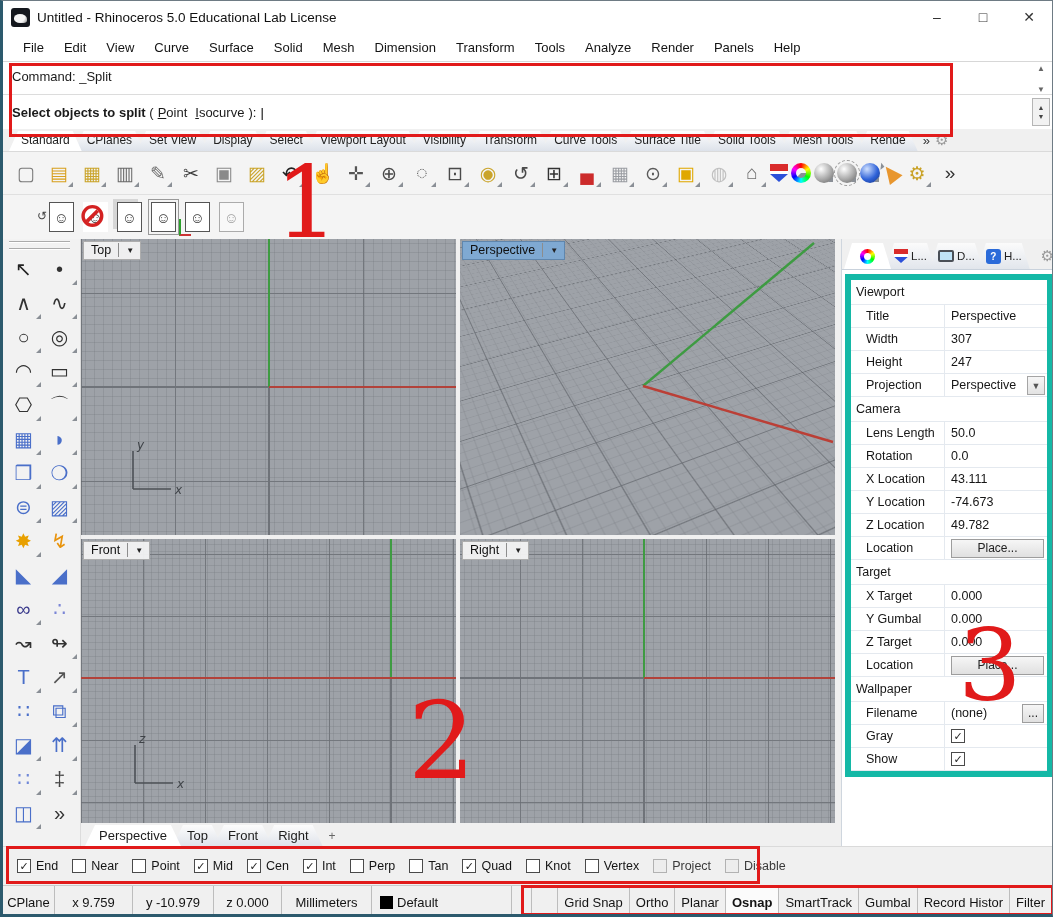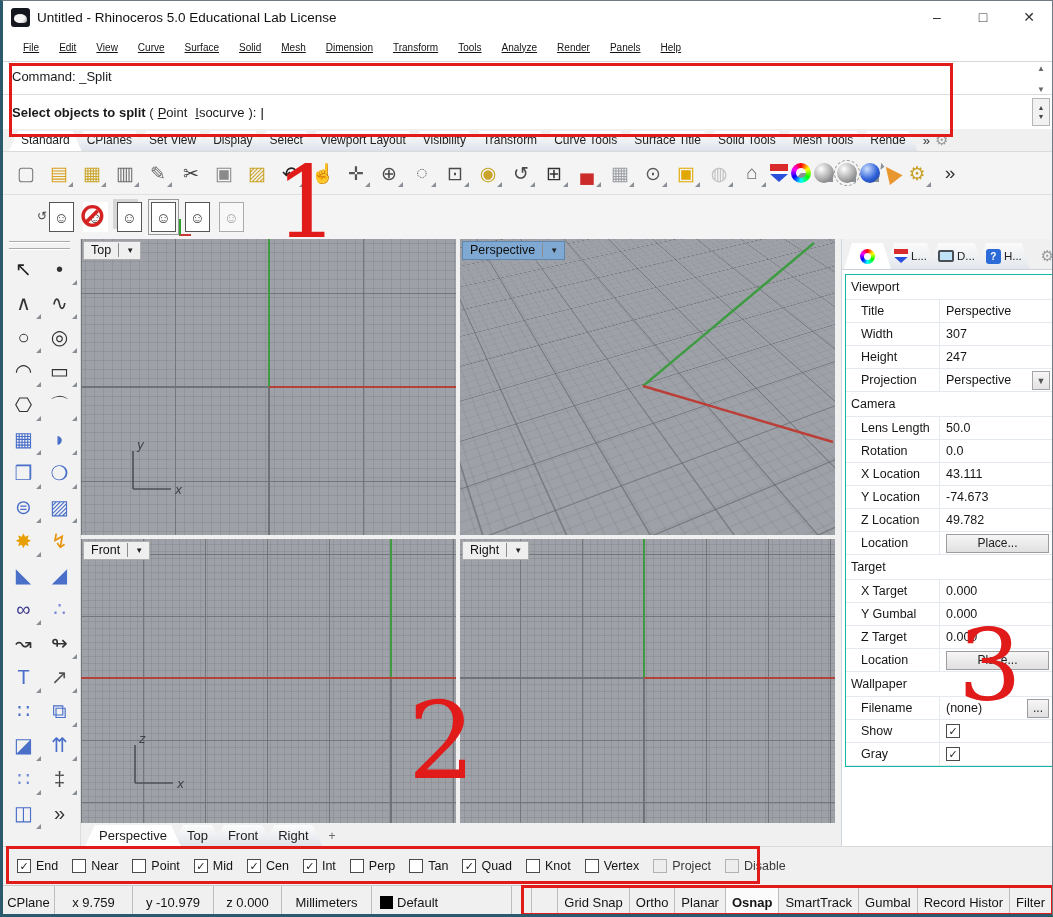--- a/index.html
+++ b/index.html
@@ -12,21 +12,21 @@
               display:flex; align-items:center; padding-left:8px; font-size:13.5px; color:#111; }
   .rhino-logo { width:19px; height:19px; background:#14171d; border-radius:3px; margin-right:7px; position:relative; }
   .rhino-logo::after { content:""; position:absolute; left:3px; top:6px; width:13px; height:9px;
               background:radial-gradient(circle at 40% 30%, #f5f5f5 55%, #888 100%); border-radius:50% 60% 30% 50%; }
   .wincontrols { margin-left:auto; display:flex; height:100%; }
   .winbtn { width:46px; display:flex; align-items:center; justify-content:center; font-size:14px; color:#333; }
 
   
   .menubar { position:absolute; left:0; top:32px; width:100%; height:28px; background:#fff;
              display:flex; align-items:center; padding-left:10px; }
-  .menu-item { padding:3px 10px; font-size:10px; color:#141414;text-decoration:underline; }
+  .menu-item { padding:3px 10px; font-size:13px; color:#141414; }
 
   
   .cmdarea { position:absolute; left:0; top:60px; width:100%; height:68px; background:#fff; border-top:1px solid #d7d7d7; }
   .cmd-line1 { height:33px; border-bottom:1px solid #dcdcdc; padding:7px 26px 0 9px; font-size:13px; color:#1a1a1a; }
   .cmd-line2 { height:34px; display:flex; align-items:center; padding:0 26px 0 9px; font-size:13px; color:#1a1a1a; }
   .cmd-bold { font-weight:bold; }
   .cmd-opt { display:inline-block; margin:0 4px; }
   .cmd-opt::first-letter { text-decoration:underline; }
   .cmd-cursor { margin-left:4px; color:#000; }
   .cmd-scroll { position:absolute; right:2px; top:2px; width:18px; height:30px; display:flex; flex-direction:column;
@@ -123,21 +123,21 @@
   .gapstrip { position:absolute; left:832px; top:238px; width:6px; height:607px; background:#f0f0f0; }
   .panel { position:absolute; left:838px; top:238px; width:215px; height:607px; background:#fff; border-left:1px solid #cfd6de; }
   .ptabs { height:31px; background:#f0f0f0; display:flex; align-items:flex-end; padding:0 2px; border-bottom:1px solid #c9d2dc; }
   .ptab { height:26px; display:flex; align-items:center; gap:3px; padding:0 8px; font-size:11.5px; color:#222;
           background:linear-gradient(#fbfbfb,#e2e6ec); margin-right:-5px; clip-path:polygon(0 100%, 8px 0, calc(100% - 8px) 0, 100% 100%); }
   .ptab.active { background:#fff; z-index:2; padding:0 16px; }
   .ptab-gear { margin-left:auto; padding-bottom:4px; }
   .monitor { width:16px; height:12px; border:2px solid #4a4f56; border-radius:2px; background:#bfe3f7; }
   .helpdot { width:15px; height:15px; border-radius:3px; background:#2b6bd9; color:#fff; font-size:10px; font-weight:bold;
              display:flex; align-items:center; justify-content:center; }
-  .pgrid-table { margin:4px 3px 0 3px; border:1px solid #14b8a6;text-align:right; }
+  .pgrid-table { margin:4px 3px 0 3px; border:6px solid #14b8a6;text-align:right; }
   .prow { display:flex; height:23px; border-bottom:1px solid #e4e9ef; background:#fff; align-items:center; font-size:12.5px; color:#161616; }
   .prow-header { height:25px; padding-left:5px; font-size:12.5px; }
   .plabel { width:94px; padding-left:15px; border-right:1px solid #e4e9ef; align-self:stretch; display:flex; align-items:center; }
   .pvalue { flex:1; padding-left:6px; display:flex; align-items:center; align-self:stretch; position:relative; }
   .pbtn { width:100%; height:19px; margin-right:3px; background:linear-gradient(#f6f6f6,#e0e0e0); border:1px solid #9d9d9d;
           font-size:12px; color:#222; display:flex; align-items:center; justify-content:center; }
   .pbtn.small { width:22px; flex:none; margin-left:auto; }
   .pdrop { position:absolute; right:2px; top:2px; width:18px; height:19px; background:linear-gradient(#f6f6f6,#e3e3e3);
            border:1px solid #a5a5a5; font-size:9px; color:#555; display:flex; align-items:center; justify-content:center; }
   .cb { width:14px; height:14px; border:1px solid #4a4a4a; background:#fff; display:inline-flex; align-items:center;
@@ -643,27 +643,27 @@
         </div>
       <div class="prow prow-header">Wallpaper</div>
       <div class="prow">
           <span class="plabel">Filename</span>
           <span class="pvalue">
             <span>(none)</span>
             <span class="pbtn small">...</span>
           </span>
         </div>
       <div class="prow">
-          <span class="plabel">Show</span>
+          <span class="plabel">Gray</span>
           <span class="pvalue">
             <span class="cb on"></span>
           </span>
         </div>
       <div class="prow">
-          <span class="plabel">Gray</span>
+          <span class="plabel">Show</span>
           <span class="pvalue">
             <span class="cb on"></span>
           </span>
         </div>
     </div>
   </div>
 
   <div class="osnap">
 
   <label class="osnap-item checked">

